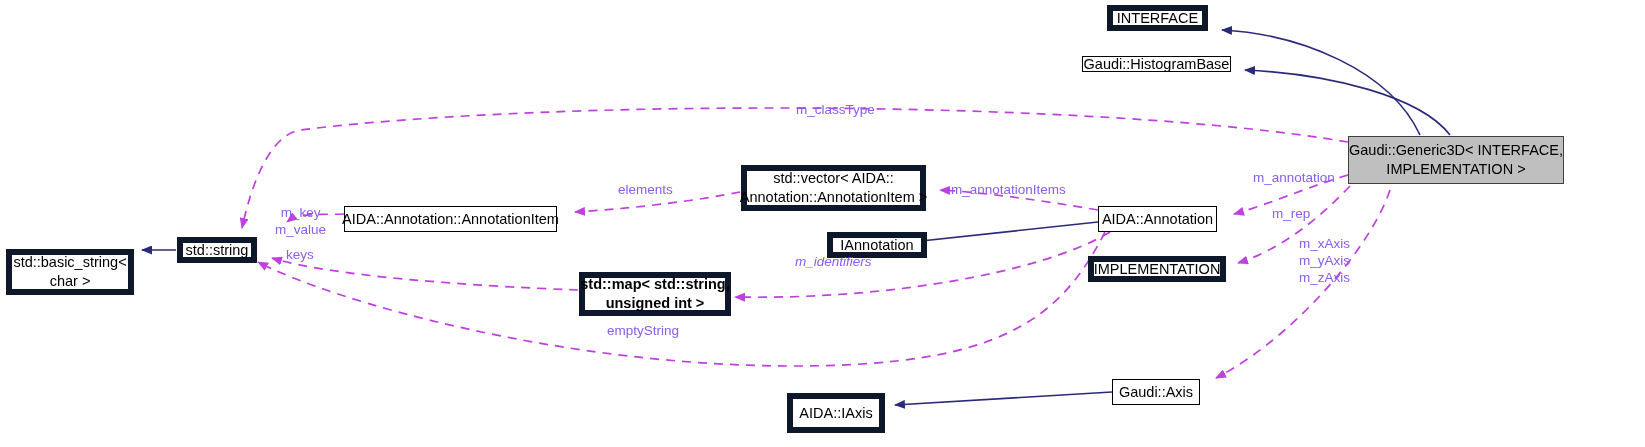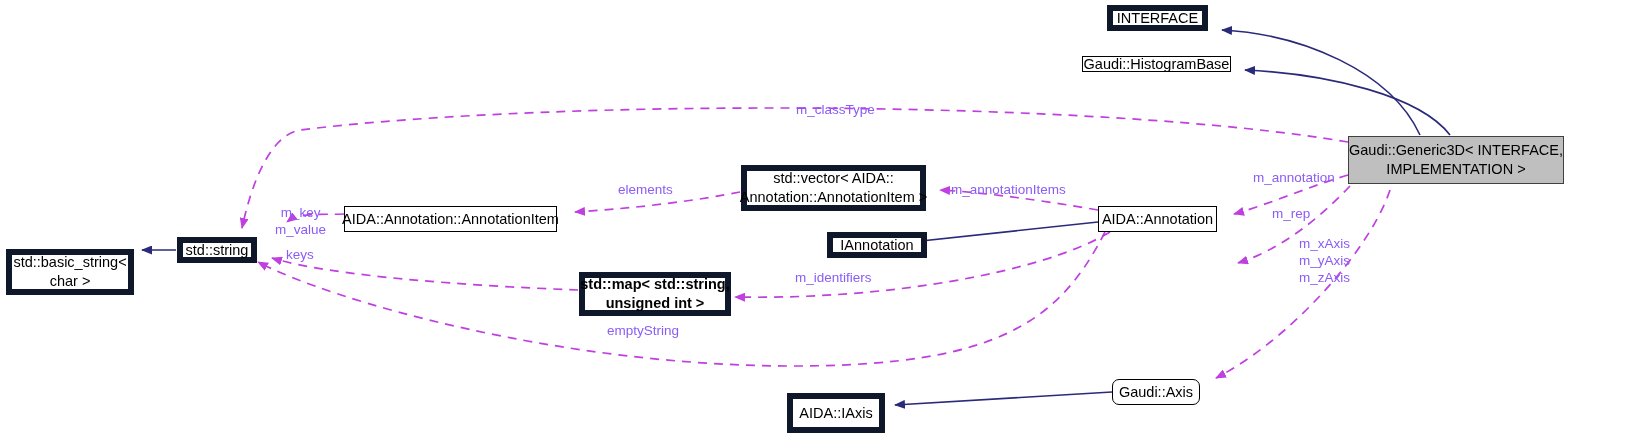--- a/index.html
+++ b/index.html
@@ -117,40 +117,41 @@
 
   <div class="node solid" style="left:344px; top:206px; width:213px; height:26px;">AIDA::Annotation::AnnotationItem</div>
 
   <div class="node light" style="left:741px; top:165px; width:185px; height:46px;">std::vector&lt; AIDA::
 Annotation::AnnotationItem &gt;</div>
 
   <div class="node solid" style="left:1098px; top:206px; width:119px; height:26px;">AIDA::Annotation</div>
 
   <div class="node light" style="left:783px; top:232px; width:100px; height:26px;margin-left:44px;">IAnnotation</div>
 
+  <div class="node light" style="left:1088px; top:256px; width:138px; height:26px;">IMPLEMENTATION</div>
 
   <div class="node light" style="left:579px; top:272px; width:152px; height:44px;font-weight:bold;">std::map&lt; std::string,
 unsigned int &gt;</div>
 
   <div class="node light" style="left:787px; top:393px; width:98px; height:40px;">AIDA::IAxis</div>
 
-  <div class="node solid" style="left:1112px; top:379px; width:88px; height:26px;border-radius:7px;">Gaudi::Axis</div>
+  <div class="node solid" style="left:1112px; top:379px; width:88px; height:26px;">Gaudi::Axis</div>
 
   <div class="edge-label" style="left:796px; top:102px;">m_classType</div>
 
   <div class="edge-label" style="left:618px; top:182px;">elements</div>
 
   <div class="edge-label" style="left:951px; top:182px;">m_annotationItems</div>
 
   <div class="edge-label" style="left:275px; top:205px;">m_key
 m_value</div>
 
   <div class="edge-label" style="left:286px; top:247px;">keys</div>
 
-  <div class="edge-label" style="left:795px; top:270px;">m_identifiers</div>
+  <div class="edge-label" style="left:795px; top:254px;font-style:italic;">m_identifiers</div>
 
   <div class="edge-label" style="left:607px; top:323px;">emptyString</div>
 
   <div class="edge-label" style="left:1253px; top:170px;">m_annotation</div>
 
   <div class="edge-label" style="left:1272px; top:206px;">m_rep</div>
 
   <div class="edge-label" style="left:1258px; top:236px;margin-left:41px;">m_xAxis
 m_yAxis
 m_zAxis</div>

